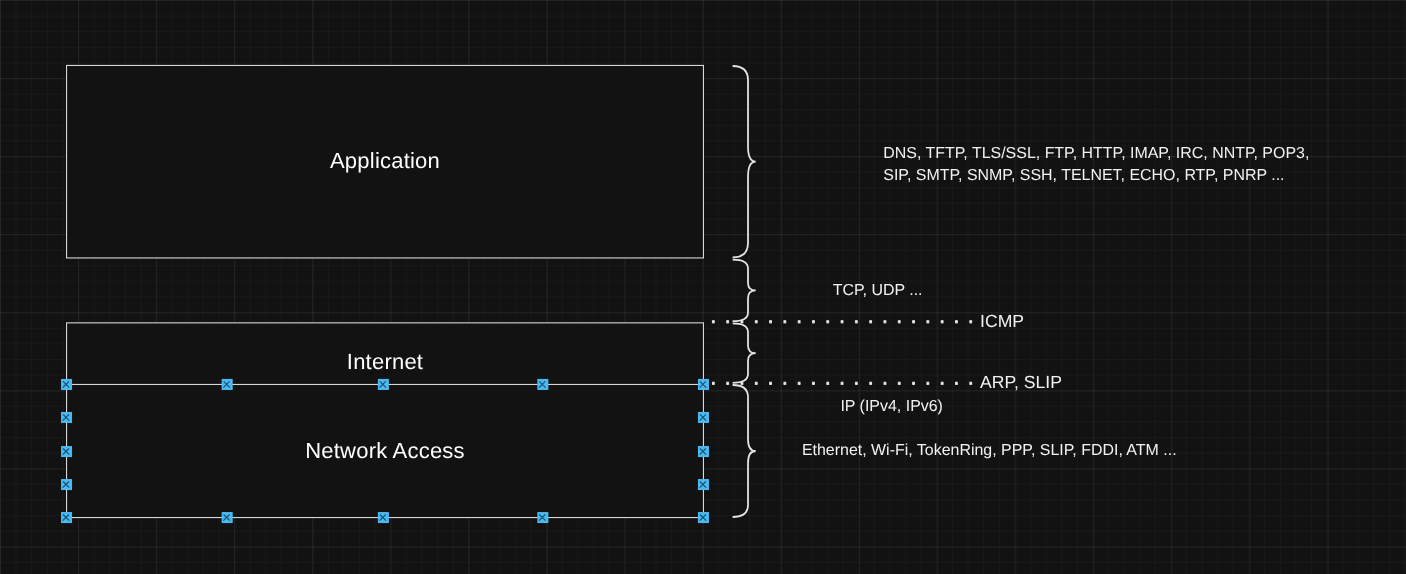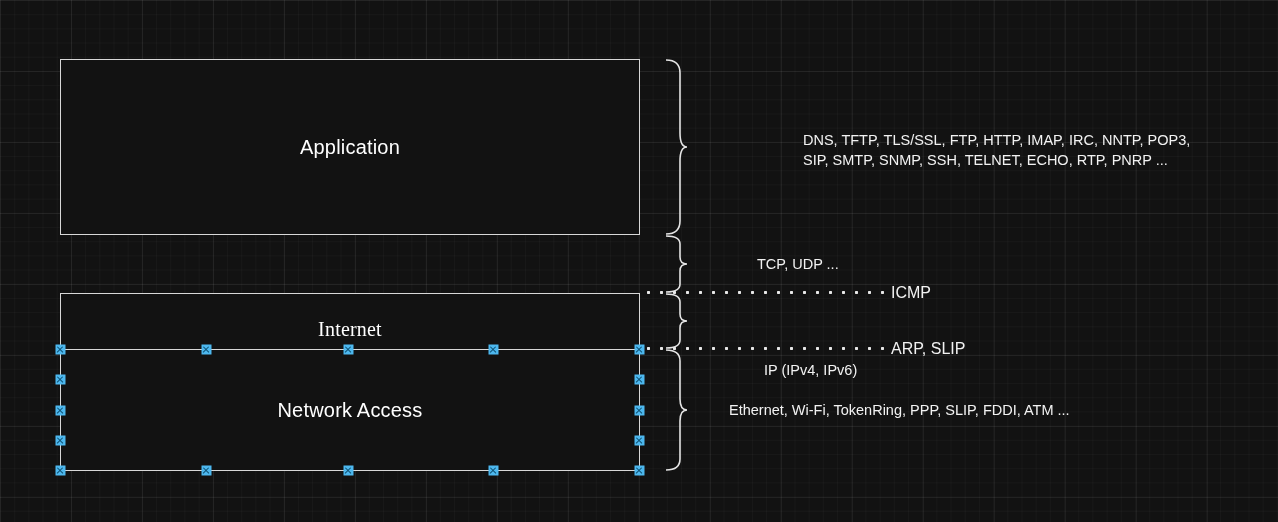--- a/index.html
+++ b/index.html
@@ -55,21 +55,21 @@
     justify-content: center;
   }
   .layer-label {
     color: #ffffff;
     font-size: 20px;
     letter-spacing: 0.2px;
     white-space: nowrap;
   }
   #box-application { top: 0px;   height: 176px; }
   #box-transport   { top: 175px; height: 60px;  }
-  #box-internet    { top: 234px; height: 73px; font-family: Liberation Serif, serif;  }
+  #box-internet    { top: 234px; height: 73px;  }
   #box-network     { top: 290px; height: 122px; }
 
   
   .note {
     position: absolute;
     color: #f2f2f2;
     font-size: 14.5px;
     line-height: 20px;
     white-space: pre-line;
   }

